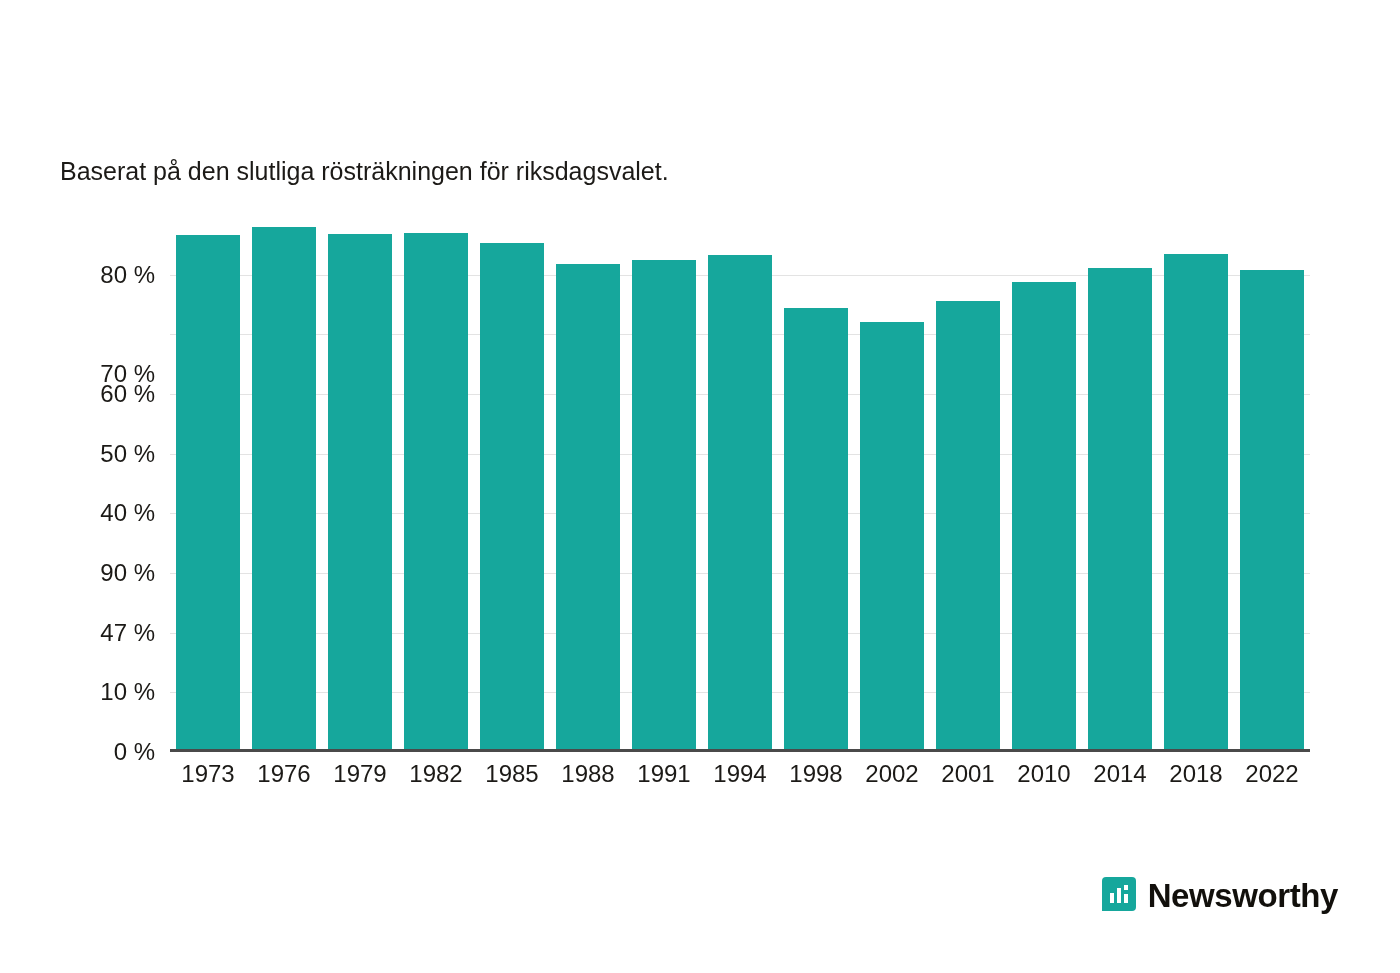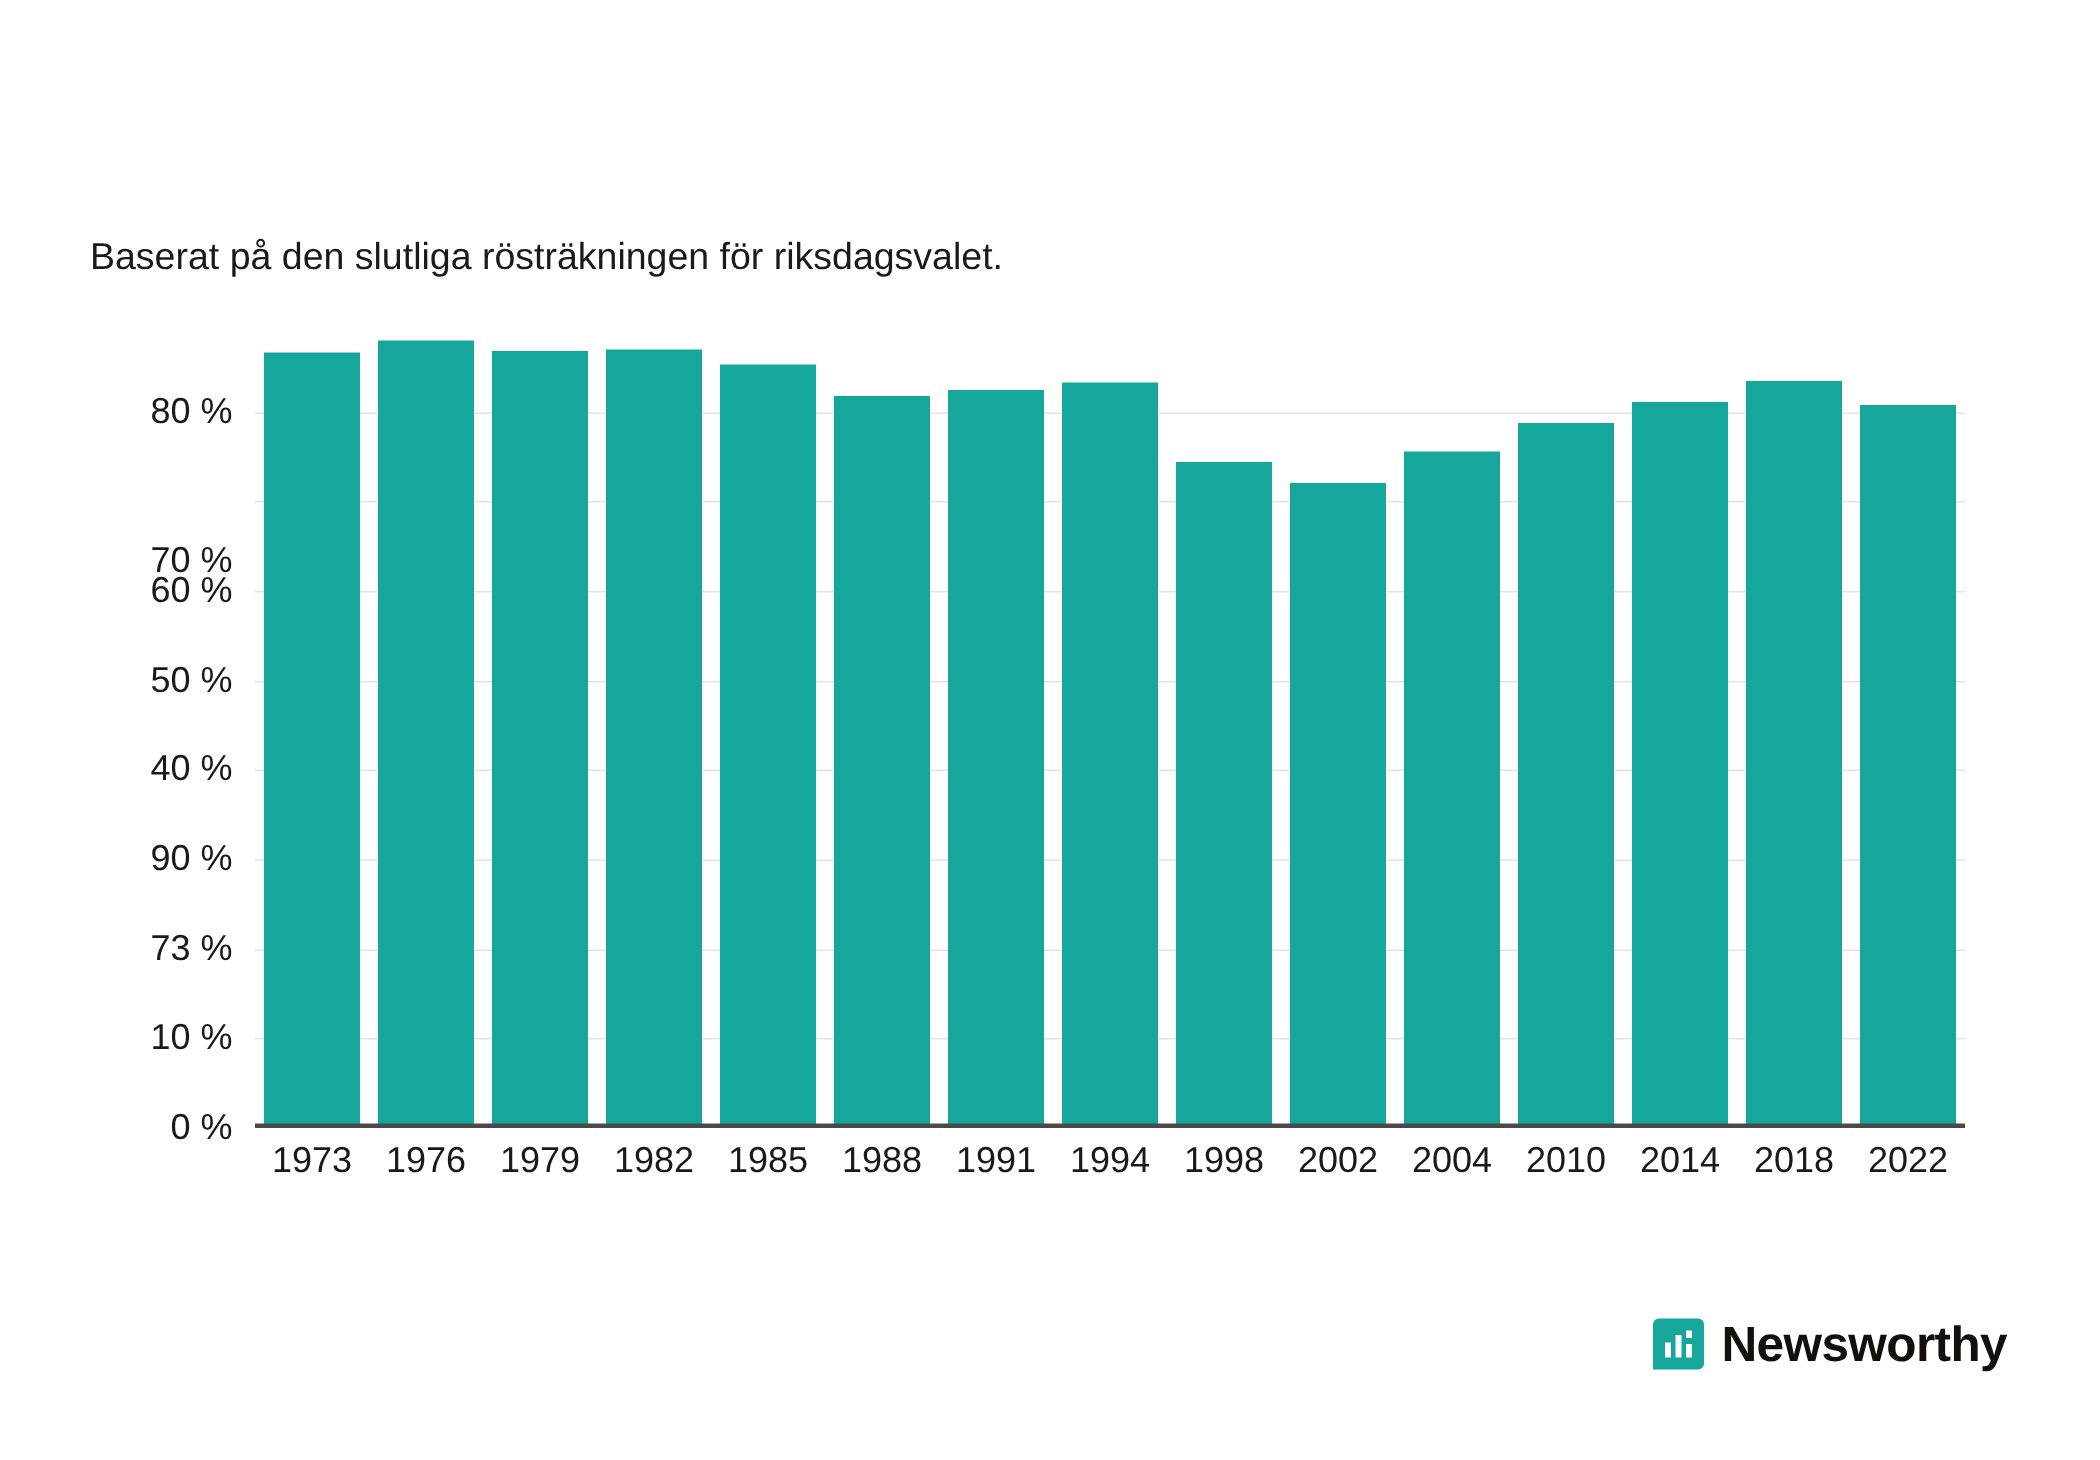--- a/index.html
+++ b/index.html
@@ -123,21 +123,21 @@
     font-size: 24px;
     color: #1c1a17;
   }
 
   
   .logo {
     position: absolute;
     right: 62px;
     bottom: 58px;
     display: flex;
-    align-items: center;
+    align-items: flex-start;
     gap: 12px;
   }
   .logo-mark {
     position: relative;
     width: 34px;
     height: 34px;
     background: #16a79c;
     border-radius: 4px 4px 4px 0;
   }
   .logo-mark svg {
@@ -156,21 +156,21 @@
 <body>
 
 <div class="page">
 
   <div class="subtitle">Baserat på den slutliga rösträkningen för riksdagsvalet.</div>
 
   <div class="chart">
     <div class="ylabels">
         <div class="ylabel" style="top: 537px;">0 %</div>
         <div class="ylabel" style="top: 477.333px;">10 %</div>
-        <div class="ylabel" style="top: 417.667px;">73 %</div>
+        <div class="ylabel" style="top: 417.667px;">47 %</div>
         <div class="ylabel" style="top: 358px;">90 %</div>
         <div class="ylabel" style="top: 298.333px;">40 %</div>
         <div class="ylabel" style="top: 238.667px;">50 %</div>
         <div class="ylabel" style="top: 179px; text-align: right;">60 %</div>
         <div class="ylabel" style="top: 119.333px; margin-top: 40px;">70 %</div>
         <div class="ylabel" style="top: 59.6667px;">80 %</div>
       </div>
     <div class="plot">
       <div class="gridlines">
           <div class="gridline" style="top: 477.333px;"></div>
@@ -235,21 +235,21 @@
         <div class="xlabel-slot">1973</div>
         <div class="xlabel-slot">1976</div>
         <div class="xlabel-slot">1979</div>
         <div class="xlabel-slot">1982</div>
         <div class="xlabel-slot">1985</div>
         <div class="xlabel-slot">1988</div>
         <div class="xlabel-slot">1991</div>
         <div class="xlabel-slot">1994</div>
         <div class="xlabel-slot">1998</div>
         <div class="xlabel-slot">2002</div>
-        <div class="xlabel-slot">2004</div>
+        <div class="xlabel-slot">2001</div>
         <div class="xlabel-slot">2010</div>
         <div class="xlabel-slot">2014</div>
         <div class="xlabel-slot">2018</div>
         <div class="xlabel-slot">2022</div>
       </div>
   </div>
 
   <div class="logo">
     <span class="logo-mark">
       <svg width="34" height="34" viewBox="0 0 34 34" aria-hidden="true">

